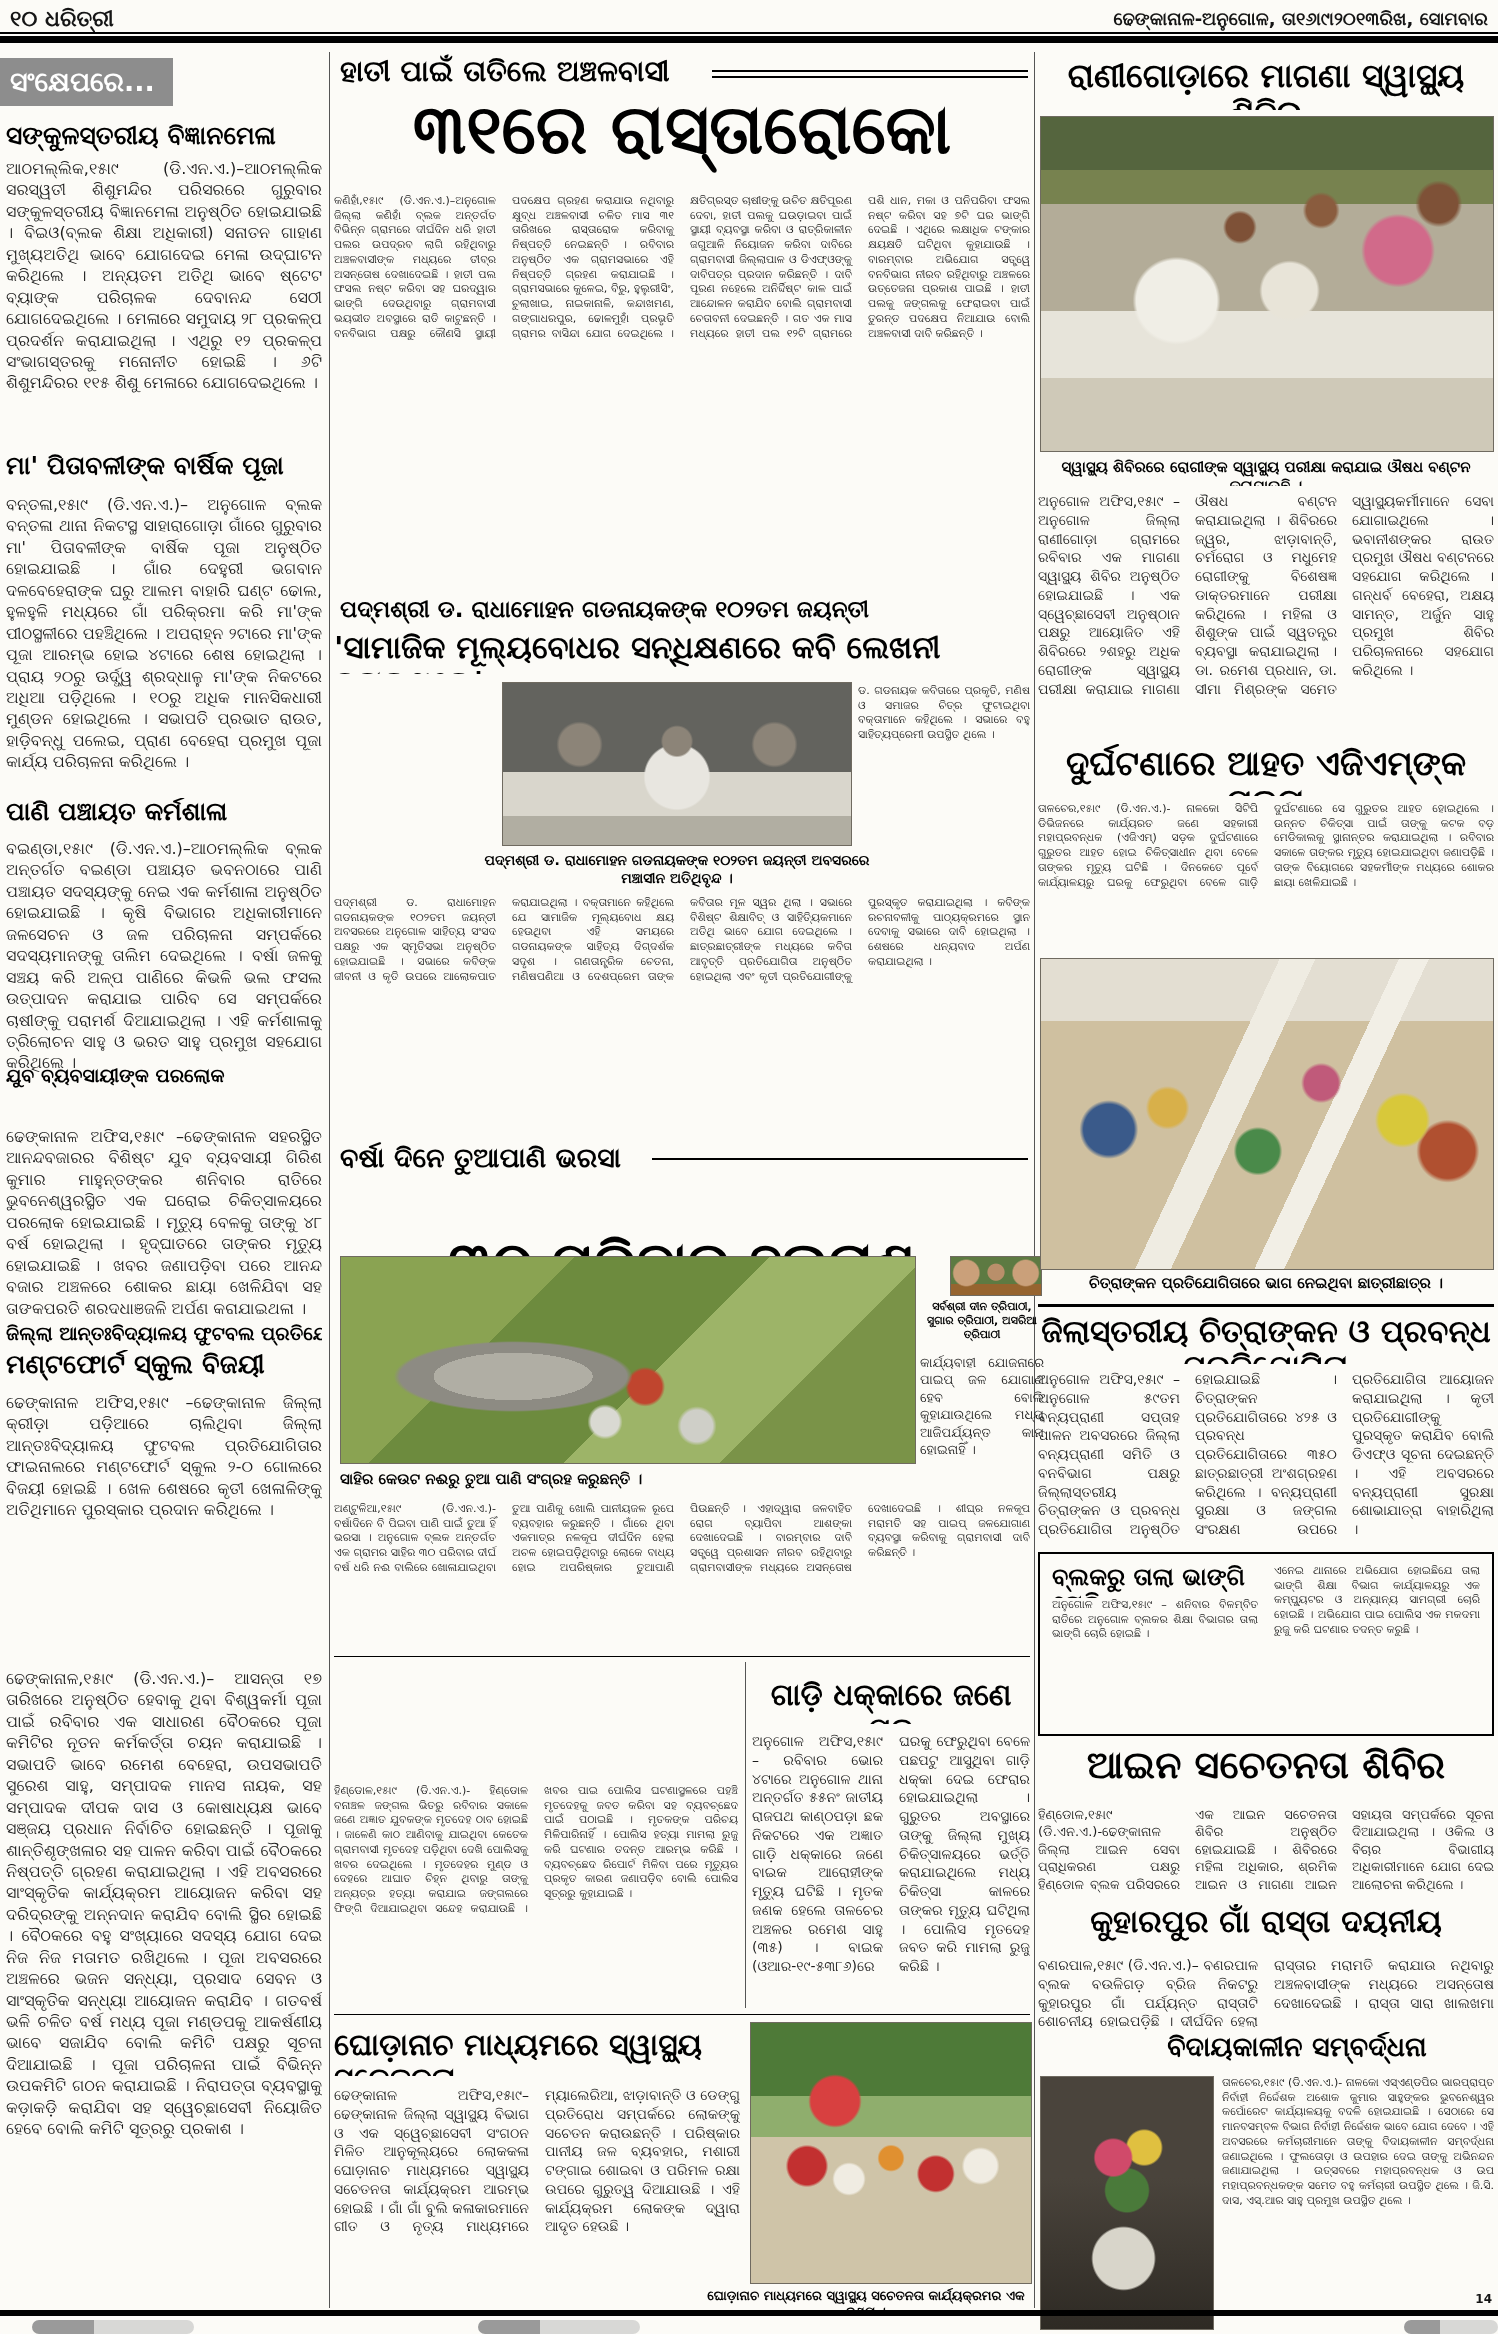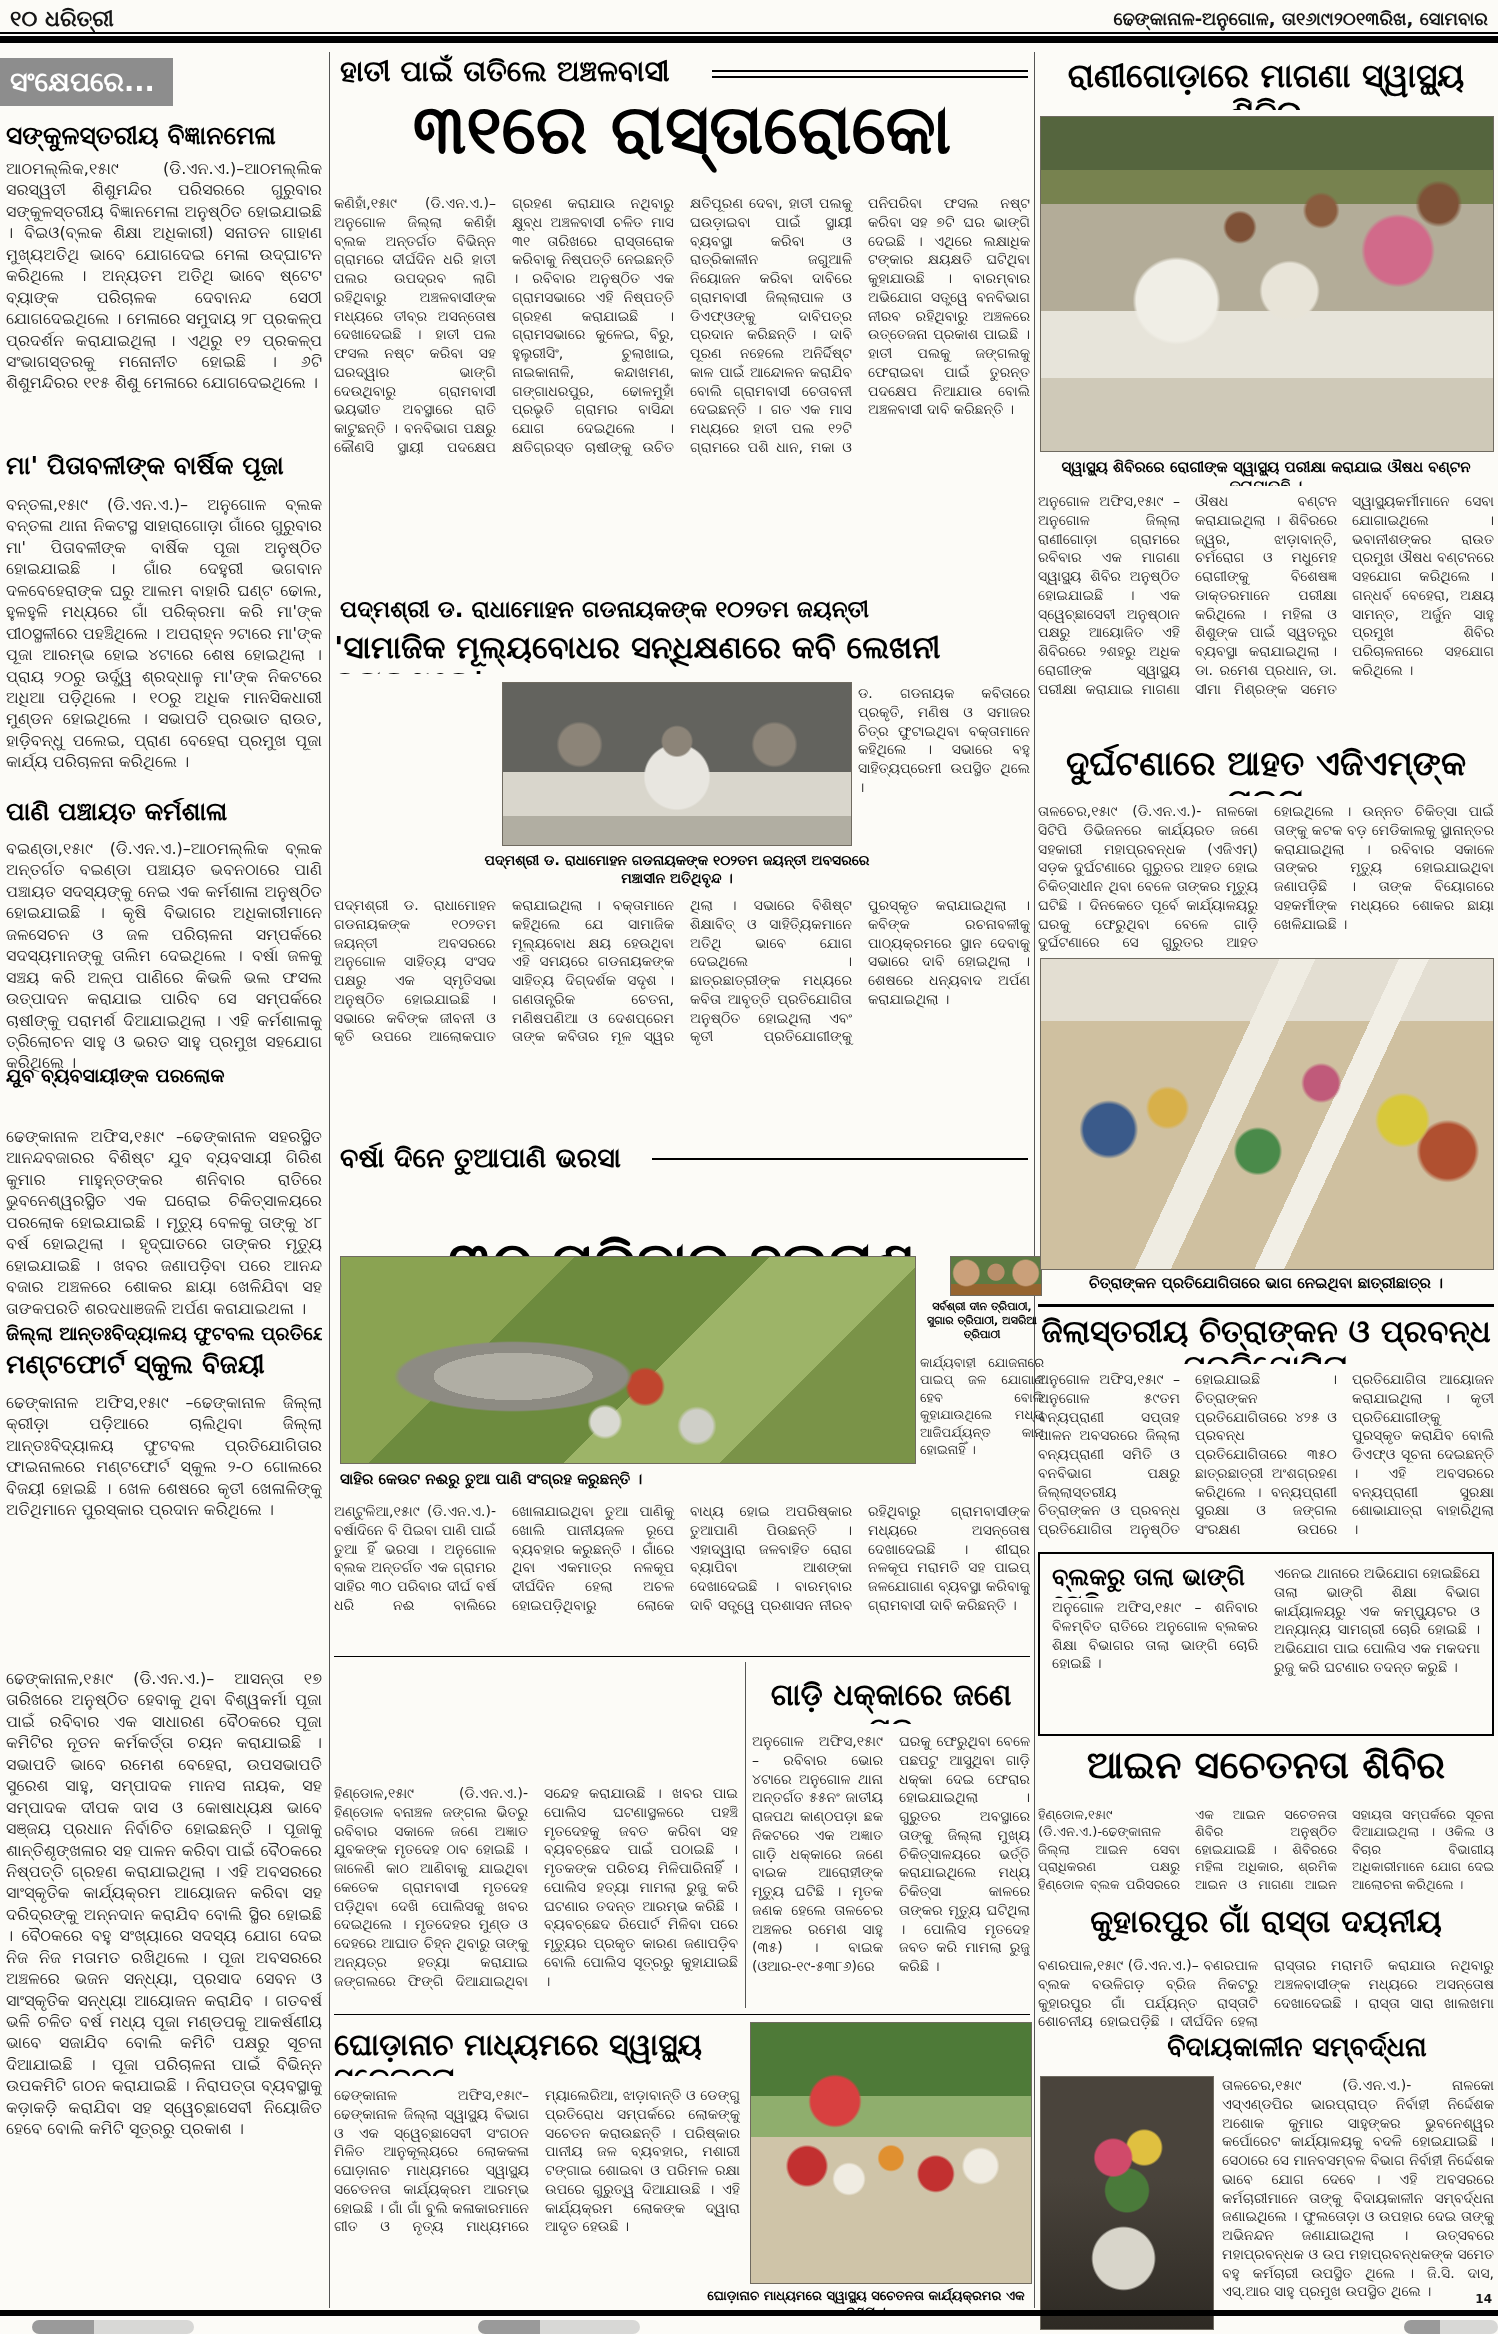--- a/index.html
+++ b/index.html
@@ -5,21 +5,21 @@
   html,body{margin:0;padding:0;background:#e8e8e4;}
   #paper{
     position:relative;width:1498px;height:2334px;margin:0 auto;
     background:#fcfbf7;color:#151515;overflow:hidden;
     font-family:"DejaVu Sans",sans-serif;
   }
   .abs{position:absolute;}
   .hl{font-weight:bold;color:#000;line-height:1.12;overflow:hidden;}
   .hl-c{text-align:center;}
   .kicker{font-weight:bold;color:#000;overflow:hidden;white-space:nowrap;}
-  .body-txt{font-size:14px;line-height:1.34;text-align:justify;overflow:hidden;word-break:break-word;color:#1c1c1c;}
+  .body-txt{font-size:11px;line-height:1.34;text-align:justify;overflow:hidden;word-break:break-word;color:#1c1c1c;}
   .cols2{column-count:2;column-gap:16px;}
   .cols3{column-count:3;column-gap:15px;}
   .cols4{column-count:4;column-gap:16px;}
   .caption{font-weight:bold;font-size:15px;line-height:1.25;color:#000;overflow:hidden;}
   .rule{background:#000;}
   .vrule{background:#555;width:1px;}
   .photo{border:1px solid #6f6a60;box-sizing:border-box;}
   .brief-box{background:#8d8d8d;color:#fff;font-weight:bold;font-size:27px;
     line-height:48px;padding-left:10px;overflow:hidden;white-space:nowrap;}
   .box-article{border:2px solid #000;box-sizing:border-box;padding:10px 12px;display:flex;gap:16px;}

